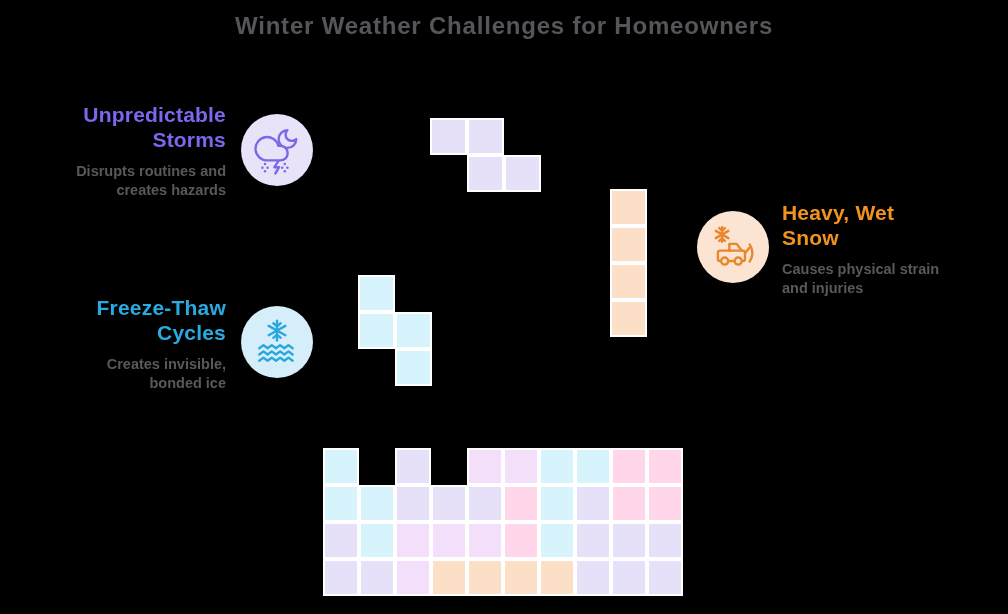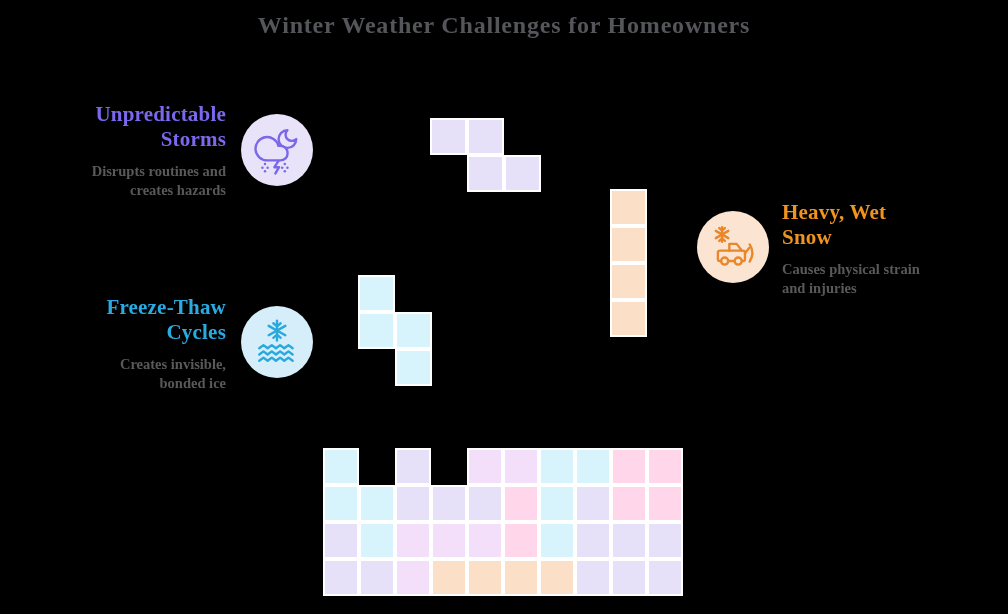--- a/index.html
+++ b/index.html
@@ -1,18 +1,18 @@
 <!DOCTYPE html>
 <html><head>
 <meta charset="utf-8">
 <style>
   html,body { margin:0; padding:0; background:#000; }
   .stage {
     position:relative; width:1008px; height:614px; background:#000;
-    overflow:hidden; font-family:Liberation Serif, serif;
+    overflow:hidden; font-family:Liberation Sans, sans-serif;
   }
   .title {
     position:absolute; top:12px; left:0; width:100%; margin:0;
     text-align:center; font-size:24px; font-weight:800; letter-spacing:0.8px;
     color:#55565A;
   }
   .challenge-text { position:absolute; width:250px; }
   .challenge-text.right { right:782px; text-align:right; }
   .challenge-text.left  { left:782px;  text-align:left; }
   .heading { font-size:21px; font-weight:800; line-height:1.2; letter-spacing:0.2px; }

